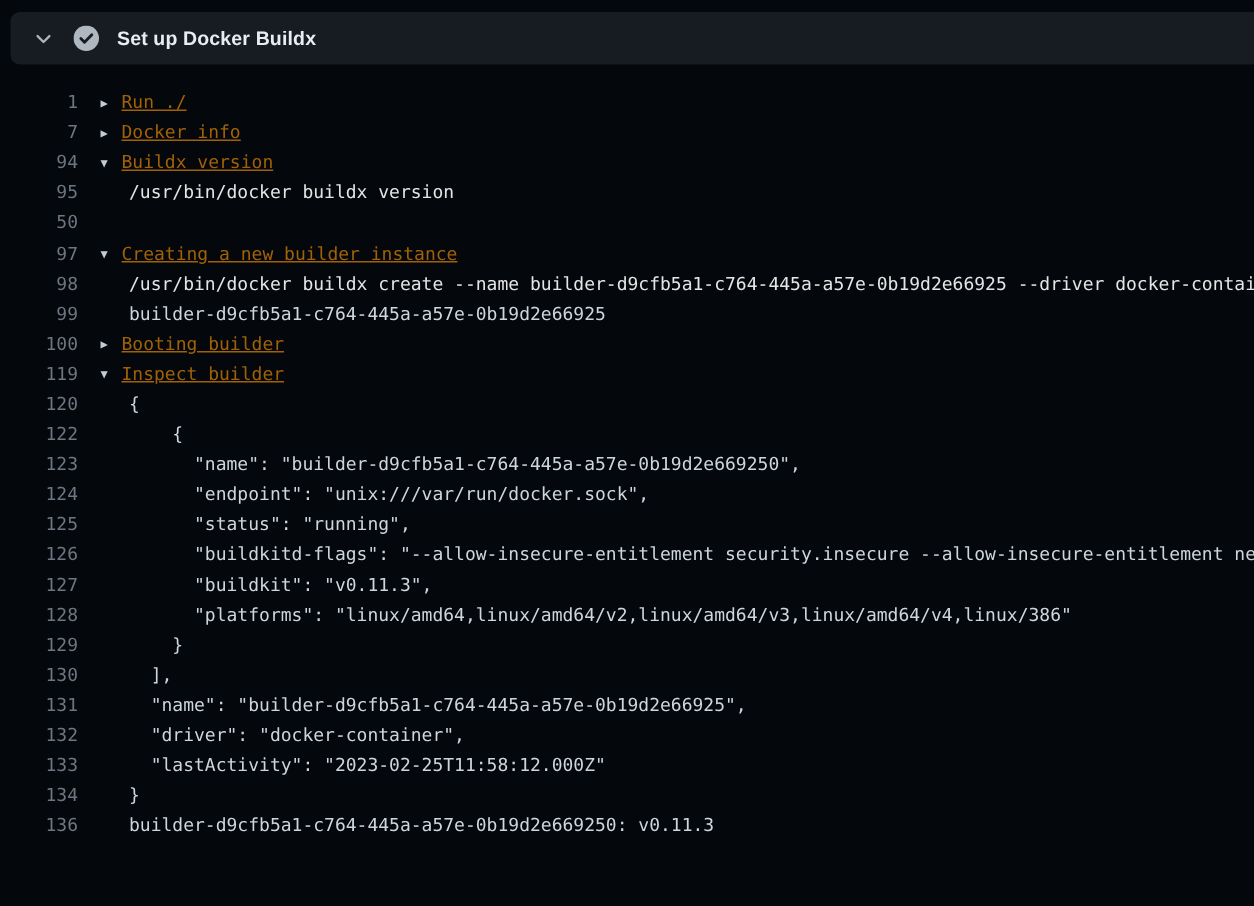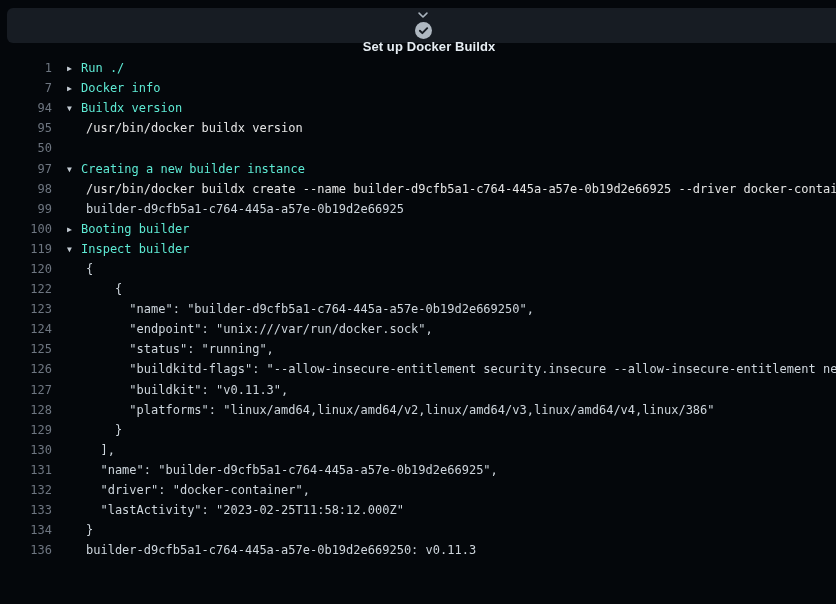--- a/index.html
+++ b/index.html
@@ -10,21 +10,20 @@
     position:relative;
     font-family:"Liberation Sans",sans-serif;
   }
   .step-header{
     position:absolute;left:7px;top:8px;right:0;height:35px;
     background:#171c23;
     border-radius:6px 0 0 6px;
     display:flex;align-items:center;
     padding-left:15px;box-sizing:border-box;
     cursor:pointer;
-    flex-direction:column;
   }
   .chevron{width:14px;height:14px;flex:none;margin-right:13px;display:block;}
   .check{width:17px;height:17px;flex:none;margin-right:12px;display:block;}
   .step-title{
     color:#e6edf3;font-size:13px;font-weight:600;letter-spacing:.1px;
   }
   .log{
     position:absolute;top:43px;left:0;right:0;bottom:0;
     padding-top:15px;
     font-family:"DejaVu Sans Mono","Liberation Mono",monospace;
@@ -37,21 +36,21 @@
   .row .num{
     width:52px;flex:none;text-align:right;
     color:#6e7681;cursor:pointer;
   }
   .row .content{margin-left:15px;color:#ced6dd;}
   .row .content.command{color:#e5e5e5;}
   .caret{
     display:inline-block;width:14px;font-size:8px;color:#c3cbd3;
     transform:translateY(-1px);
   }
-  .group-label{color:#5eead4;}
+  .group-label{color:#a16207;text-decoration:underline;}
   .row.group{cursor:pointer;}
 </style>
 </head>
 <body>
 
 <div class="step-header">
   <svg class="chevron" viewBox="0 0 16 16">
     <path d="M3.5 5.8l4.5 4.5 4.5-4.5" stroke="#aab4be" stroke-width="1.8" fill="none" stroke-linecap="round" stroke-linejoin="round"></path>
   </svg>
   <svg class="check" viewBox="0 0 16 16">

